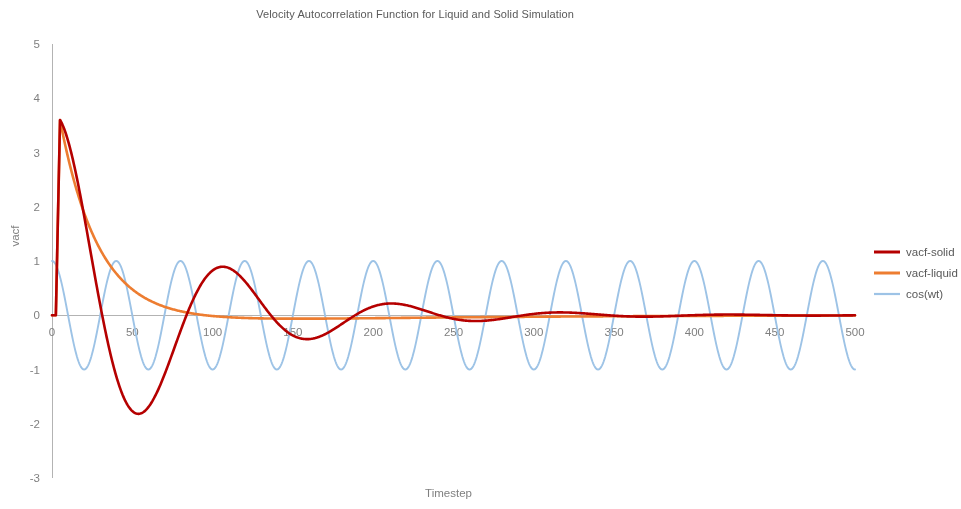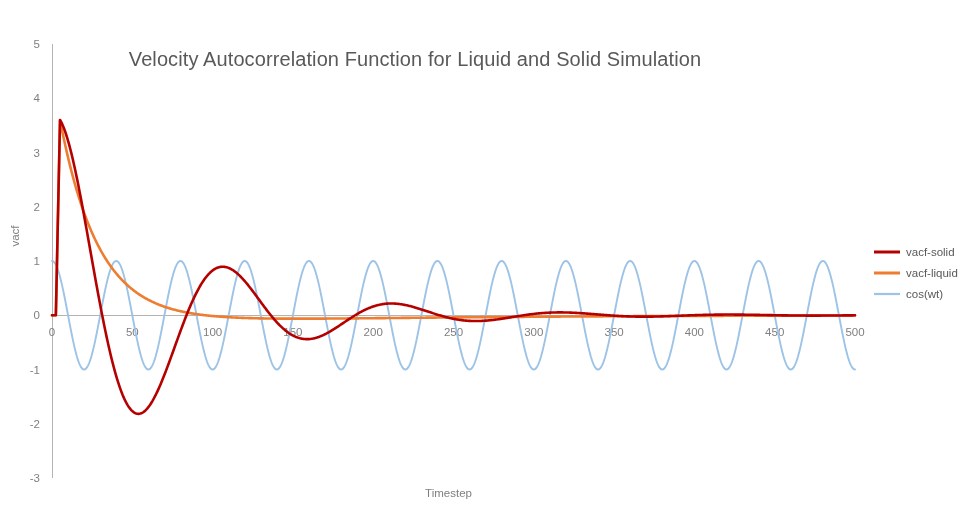--- a/index.html
+++ b/index.html
@@ -20,25 +20,24 @@
     left: 0; top: 0;
     width: 961px;
     height: 509px;
   }
   #chart-title {
     position: absolute;
     left: 0;
     top: 8px;
     width: 830px;
     text-align: center;
-    font-size: 20px;
+    font-size: 11px;
     color: #595959;
     letter-spacing: 0.1px;
     white-space: nowrap;
-    margin-top: 40px;
   }
   #plot-svg {
     position: absolute;
     left: 0;
     top: 0;
   }
   .tick-label {
     font-family: "Liberation Sans", sans-serif;
     font-size: 11.5px;
     fill: #7f7f7f;

